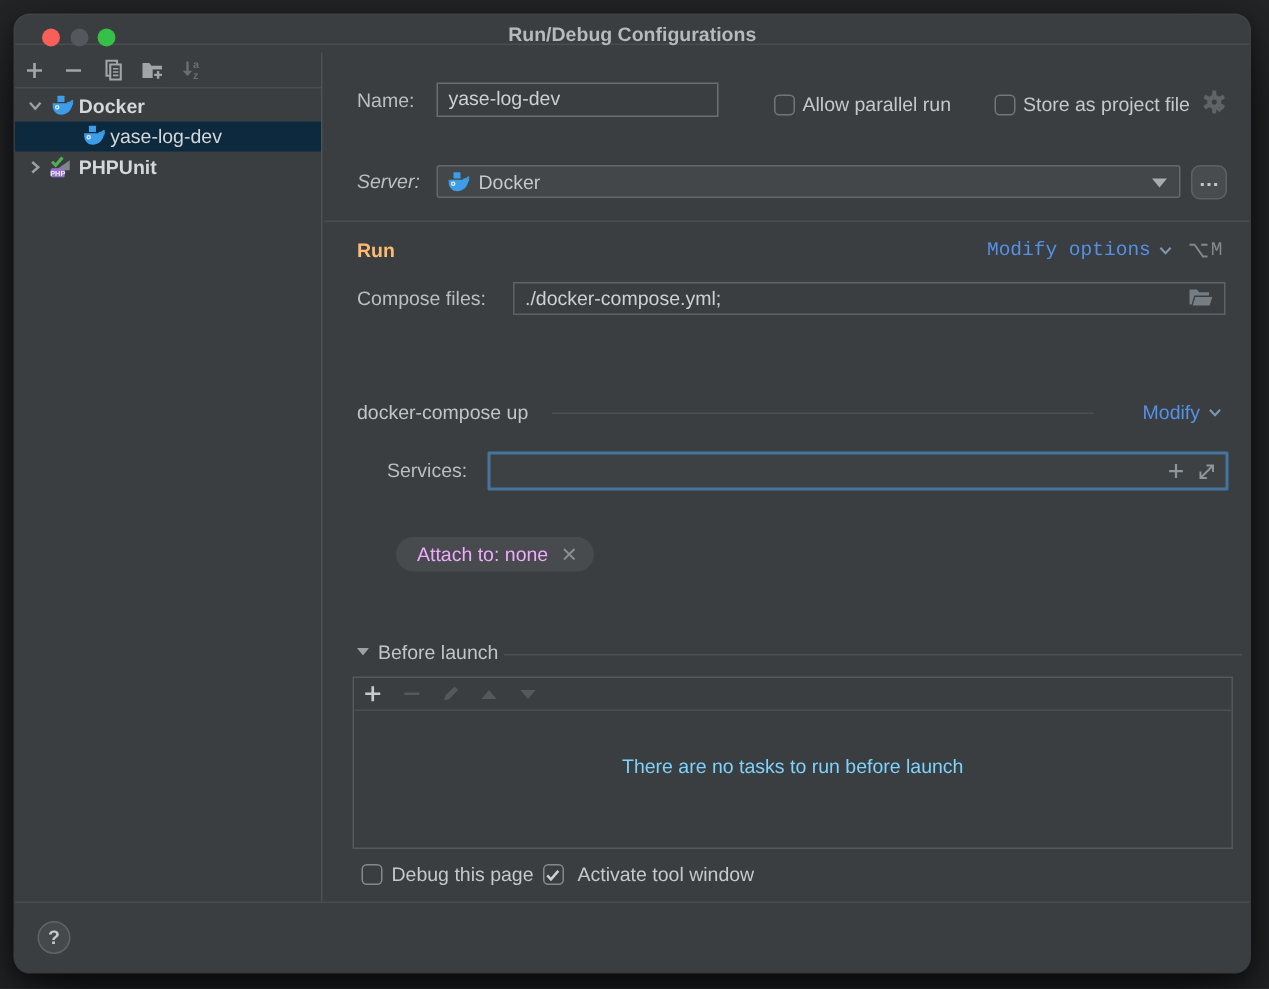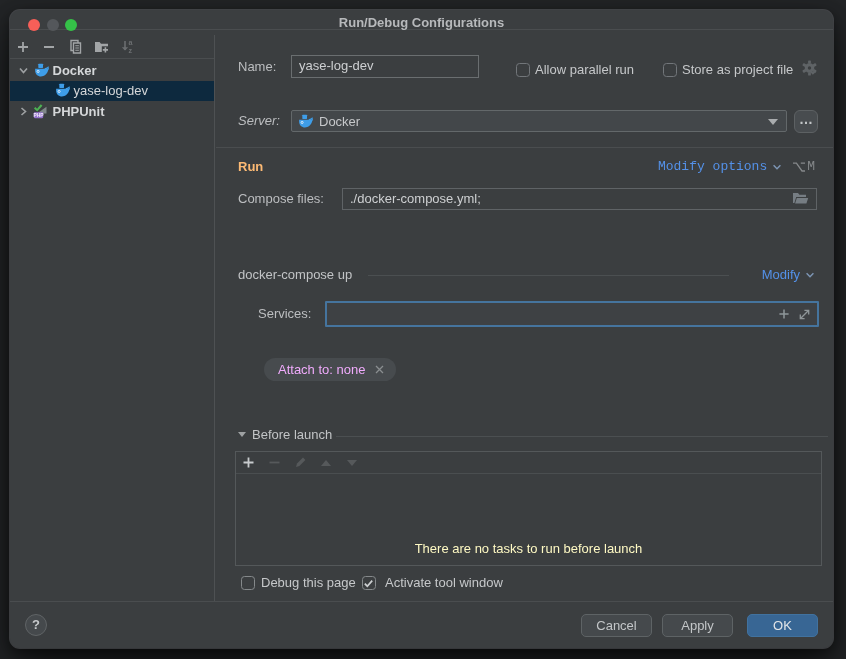--- a/index.html
+++ b/index.html
@@ -115,21 +115,21 @@
     border:1px solid #54585a;
   }
   .tasks-toolbar {
     position:absolute; left:0; top:0; right:0; height:22px;
     border-bottom:1px solid #4a4e50;
     display:flex; align-items:center; padding-left:4px; gap:10px;
   }
   .tico { width:16px; height:16px; display:flex; align-items:center; justify-content:center; }
   .tri-up { width:0; height:0; border-left:5.5px solid transparent; border-right:5.5px solid transparent; border-bottom:6.5px solid #56595b; }
   .tri-dn { width:0; height:0; border-left:5.5px solid transparent; border-right:5.5px solid transparent; border-top:6.5px solid #56595b; }
-  .tasks-empty { position:absolute; left:0; right:0; top:51px; text-align:center; color:#fef9c3; line-height:16px;margin-top:38px; }
+  .tasks-empty { position:absolute; left:0; right:0; top:51px; text-align:center; color:#7dd3fc; line-height:16px; }
   
   .footer {
     position:absolute; left:0; right:0; top:591px; height:47px;
     border-top:1px solid #4a4d4f;
   }
   .help-btn {
     position:absolute; left:15px; top:12px; width:22px; height:22px; border-radius:50%;
     background:#45494c; border:1px solid #606466; color:#c6c9cb;
     font-weight:bold; text-align:center; line-height:20px; font-size:13px;
   }
@@ -384,20 +384,15 @@
           <svg width="11" height="11" viewBox="0 0 11 11">
             <path d="M1.8 5.6 4.3 8.2 9.2 2.6" fill="none" stroke="#cdd0d2" stroke-width="1.7"></path>
           </svg>
         </span>
     </div>
     <div class="cblabel" style="left:169px; top:540px;">Activate tool window</div>
   </div>
 
   <div class="footer">
     <div class="help-btn">?</div>
-    <div class="btn-row">
-      <div class="btn">Cancel</div>
-      <div class="btn apply">Apply</div>
-      <div class="btn primary">OK</div>
-    </div>
   </div>
 
 </div>
 
 </body></html>

